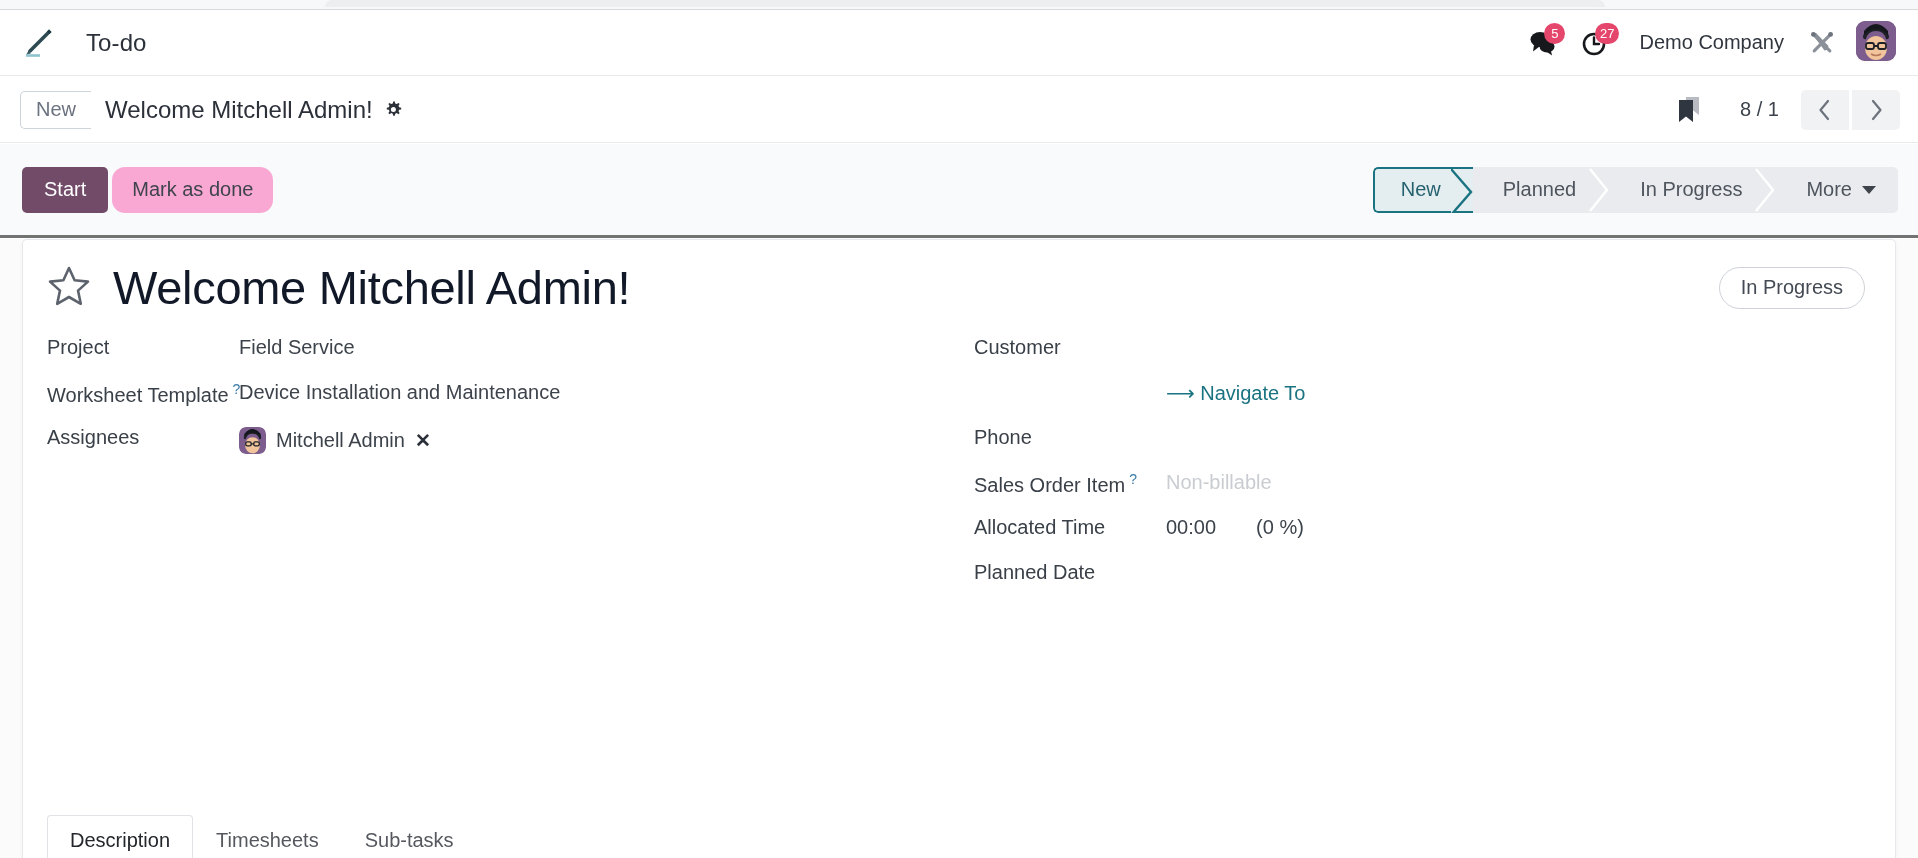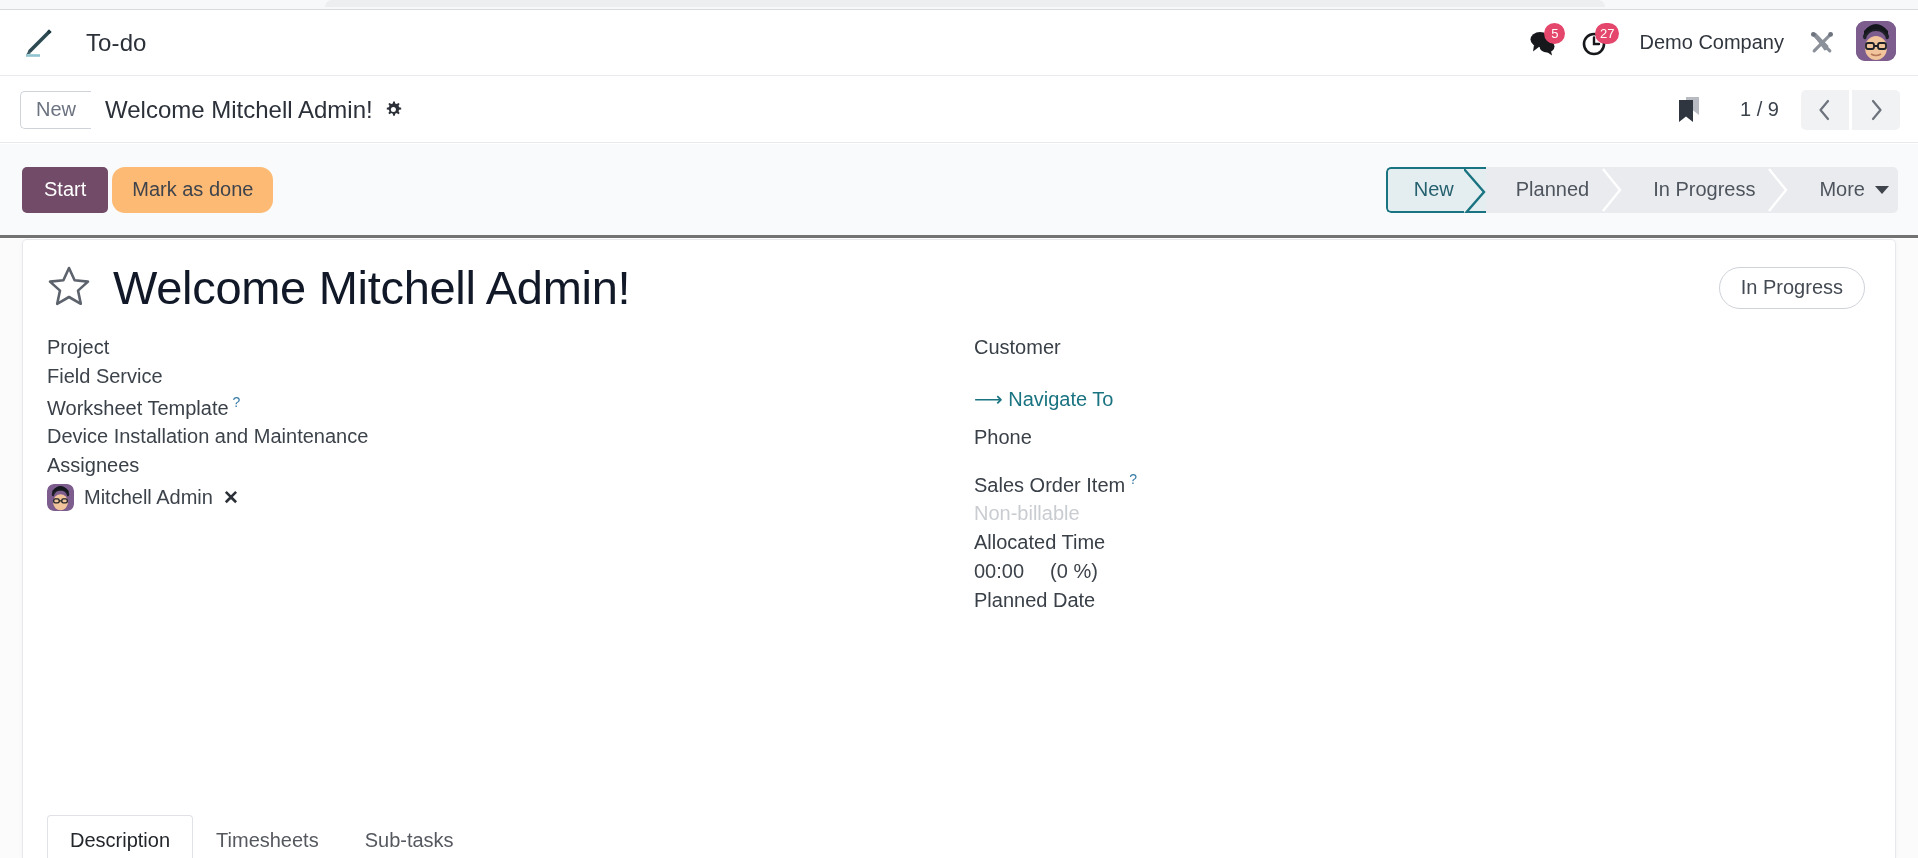--- a/index.html
+++ b/index.html
@@ -119,21 +119,21 @@
     background: #f9fafb; display: flex; align-items: center;
     border-bottom: 3px solid #737373;
   }
   .btn-group { display: flex; align-items: center; margin-left: 22px; gap: 0px; }
   .btn-primary {
     background: #714b67; color: #fff; font-size: 20px;
     padding: 11px 22px 12px 22px; border-radius: 5px; cursor: pointer;
     border: none;
   }
   .btn-secondary {
-    background: #fdba74; color: #3f444c; font-size: 20px;
+    background: #f9a8d4; color: #3f444c; font-size: 20px;
     padding: 11px 20px 12px 20px; border-radius: 13px; cursor: pointer;
     border: none; margin-left: 4px;
   }
 
   .statuspipe {
     margin-left: auto; margin-right: 20px;
     display: flex; align-items: stretch;
     background: #e9ebee; border-radius: 5px; height: 46px;
     overflow: hidden; position: relative;
   }
@@ -145,21 +145,21 @@
   .pipe-item .arrowline {
     position: absolute; right: 0; top: 0; height: 100%; width: 22px;
     pointer-events: none;
   }
   .pipe-item.active {
     background: #e4eef0; color: #26616f;
     border: 2px solid #1a7380; border-right: none;
     border-radius: 5px 0 0 5px;
     padding: 0 32px 0 26px;
   }
-  .pipe-item.more { padding-right: 9px; }
+  .pipe-item.more { padding-right: 22px; }
   .caret-down {
     display: inline-block; margin-left: 10px;
     width: 0; height: 0;
     border-left: 7px solid transparent; border-right: 7px solid transparent;
     border-top: 8px solid #3f444c;
   }
 
   
   .sheet-bg {
     position: absolute; top: 239px; left: 0; width: 1918px; height: 619px;
@@ -188,34 +188,34 @@
     border: 1px solid #cfd3d9; border-radius: 22px;
     padding: 8px 21px 9px 21px; font-size: 20px; color: #444a53;
     background: #fff; cursor: pointer; white-space: nowrap;
   }
 
   .form-grid {
     display: flex; padding: 16px 30px 0 24px;
   }
   .col { width: 50%; }
   .col.right { padding-left: 18px; }
-  .frow { display: flex; align-items: flex-start; min-height: 45px; margin-bottom: 0px; flex-direction: column; }
+  .frow { display: flex; align-items: flex-start; min-height: 45px; margin-bottom: 0px; }
   .flabel {
     width: 192px; font-size: 20px; color: #3a4048; flex: none;
     padding-top: 6px; white-space: nowrap;
   }
   .flabel .qmark { color: #3a7ca8; font-size: 14px; vertical-align: super; margin-left: 4px; }
   .fvalue { font-size: 20px; color: #3d434b; padding-top: 6px; }
   .fvalue.muted { color: #c9ccd1; }
   .fvalue.link { color: #1a7380; cursor: pointer; }
   .tag-user { display: flex; align-items: center; gap: 10px; padding-top: 1px; }
   .tag-avatar { width: 27px; height: 27px; border-radius: 7px; overflow:hidden; display:block; }
   .tag-name { font-size: 20px; color: #3d434b; }
   .tag-x { font-size: 19px; color: #2b3039; cursor: pointer; font-weight: 700; }
-  .alloc { display: flex; align-items: baseline; gap: 26px; }
+  .alloc { display: flex; align-items: baseline; gap: 40px; }
 
   
   .notebook {
     position: absolute; left: 24px; top: 575px; right: 24px;
   }
   .tabs { display: flex; align-items: flex-end; border-bottom: 1px solid #e0e2e6; }
   .tab {
     font-size: 20px; color: #55595f; padding: 13px 22px 14px 22px;
     cursor: pointer; background: transparent;
     border: 1px solid transparent; border-bottom: none;
@@ -335,21 +335,21 @@
     </div>
   </div>
 
   <div class="pager">
     <span class="bookmark-icon">
       <svg width="26" height="30" viewBox="0 0 26 30">
         <path d="M10 2 L23 2 L23 20 L16.5 15 L10 20 Z" fill="#b8bcc2"></path>
         <path d="M3 5 L17 5 L17 27 L10 21.5 L3 27 Z" fill="#2f3640"></path>
       </svg>
     </span>
-    <span class="pager-count">1 / 9</span>
+    <span class="pager-count">8 / 1</span>
     <span class="pager-btn prev">
       <svg width="16" height="22" viewBox="0 0 16 22">
           <path d="M11 2 L3.5 11 L11 20" fill="none" stroke="#6d737c" stroke-width="2.2" stroke-linecap="round" stroke-linejoin="round"></path>
         </svg>
     </span>
     <span class="pager-btn next">
       <svg width="16" height="22" viewBox="0 0 16 22">
           <path d="M5 2 L12.5 11 L5 20" fill="none" stroke="#6d737c" stroke-width="2.2" stroke-linecap="round" stroke-linejoin="round"></path>
         </svg>
     </span>

